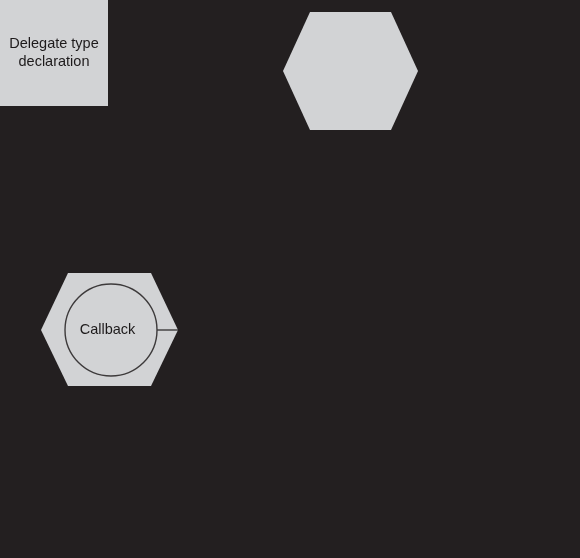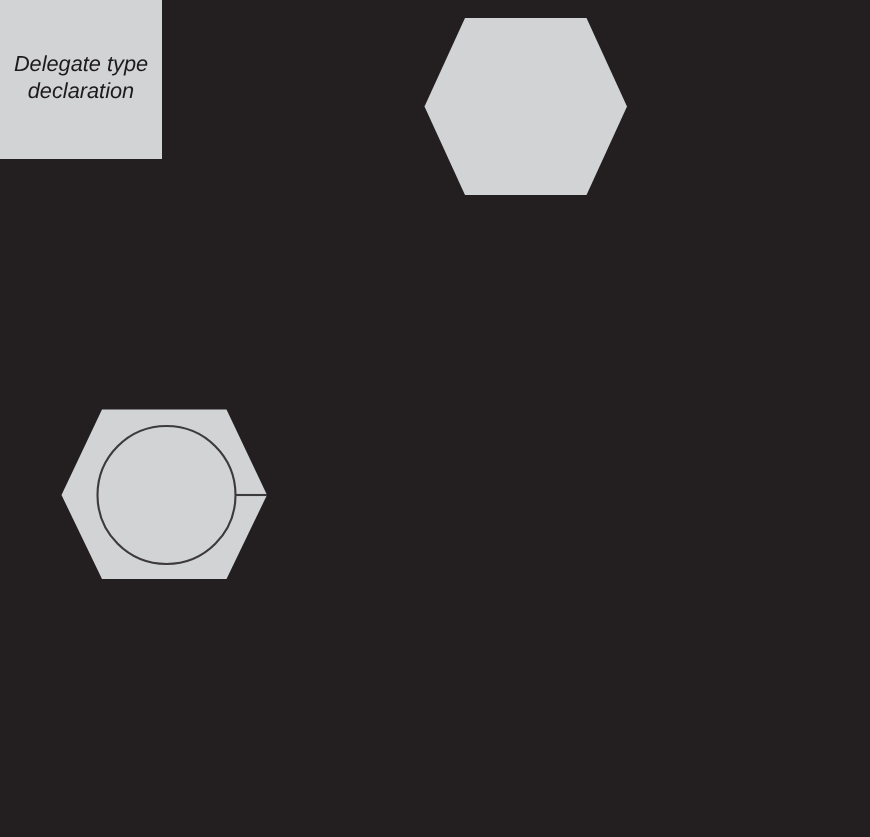--- a/index.html
+++ b/index.html
@@ -10,21 +10,20 @@
   }
   body {
     font-family: "Liberation Sans", sans-serif;
   }
   #canvas {
     position: relative;
     width: 504px;
     height: 558px;
     background: #f0abfc;
     overflow: hidden;
-    font-style: italic;
   }
   #canvas svg.layer {
     position: absolute;
     left: 0;
     top: 0;
     width: 580px;
     height: 558px;
     display: block;
   }
   .node-label {
@@ -89,14 +88,15 @@
 
     <circle cx="111" cy="330" r="46" fill="none" stroke="#3d3a3b" stroke-width="1.4"></circle>
 
     <line x1="157" y1="330" x2="178" y2="330" stroke="#3d3a3b" stroke-width="1.4"></line>
   </svg>
 
   <div class="node-label" id="label-decl">Delegate type
 declaration</div>
 
 
+  <div class="node-label" id="label-callback">Callback</div>
 
 </div>
 
 </body></html>

